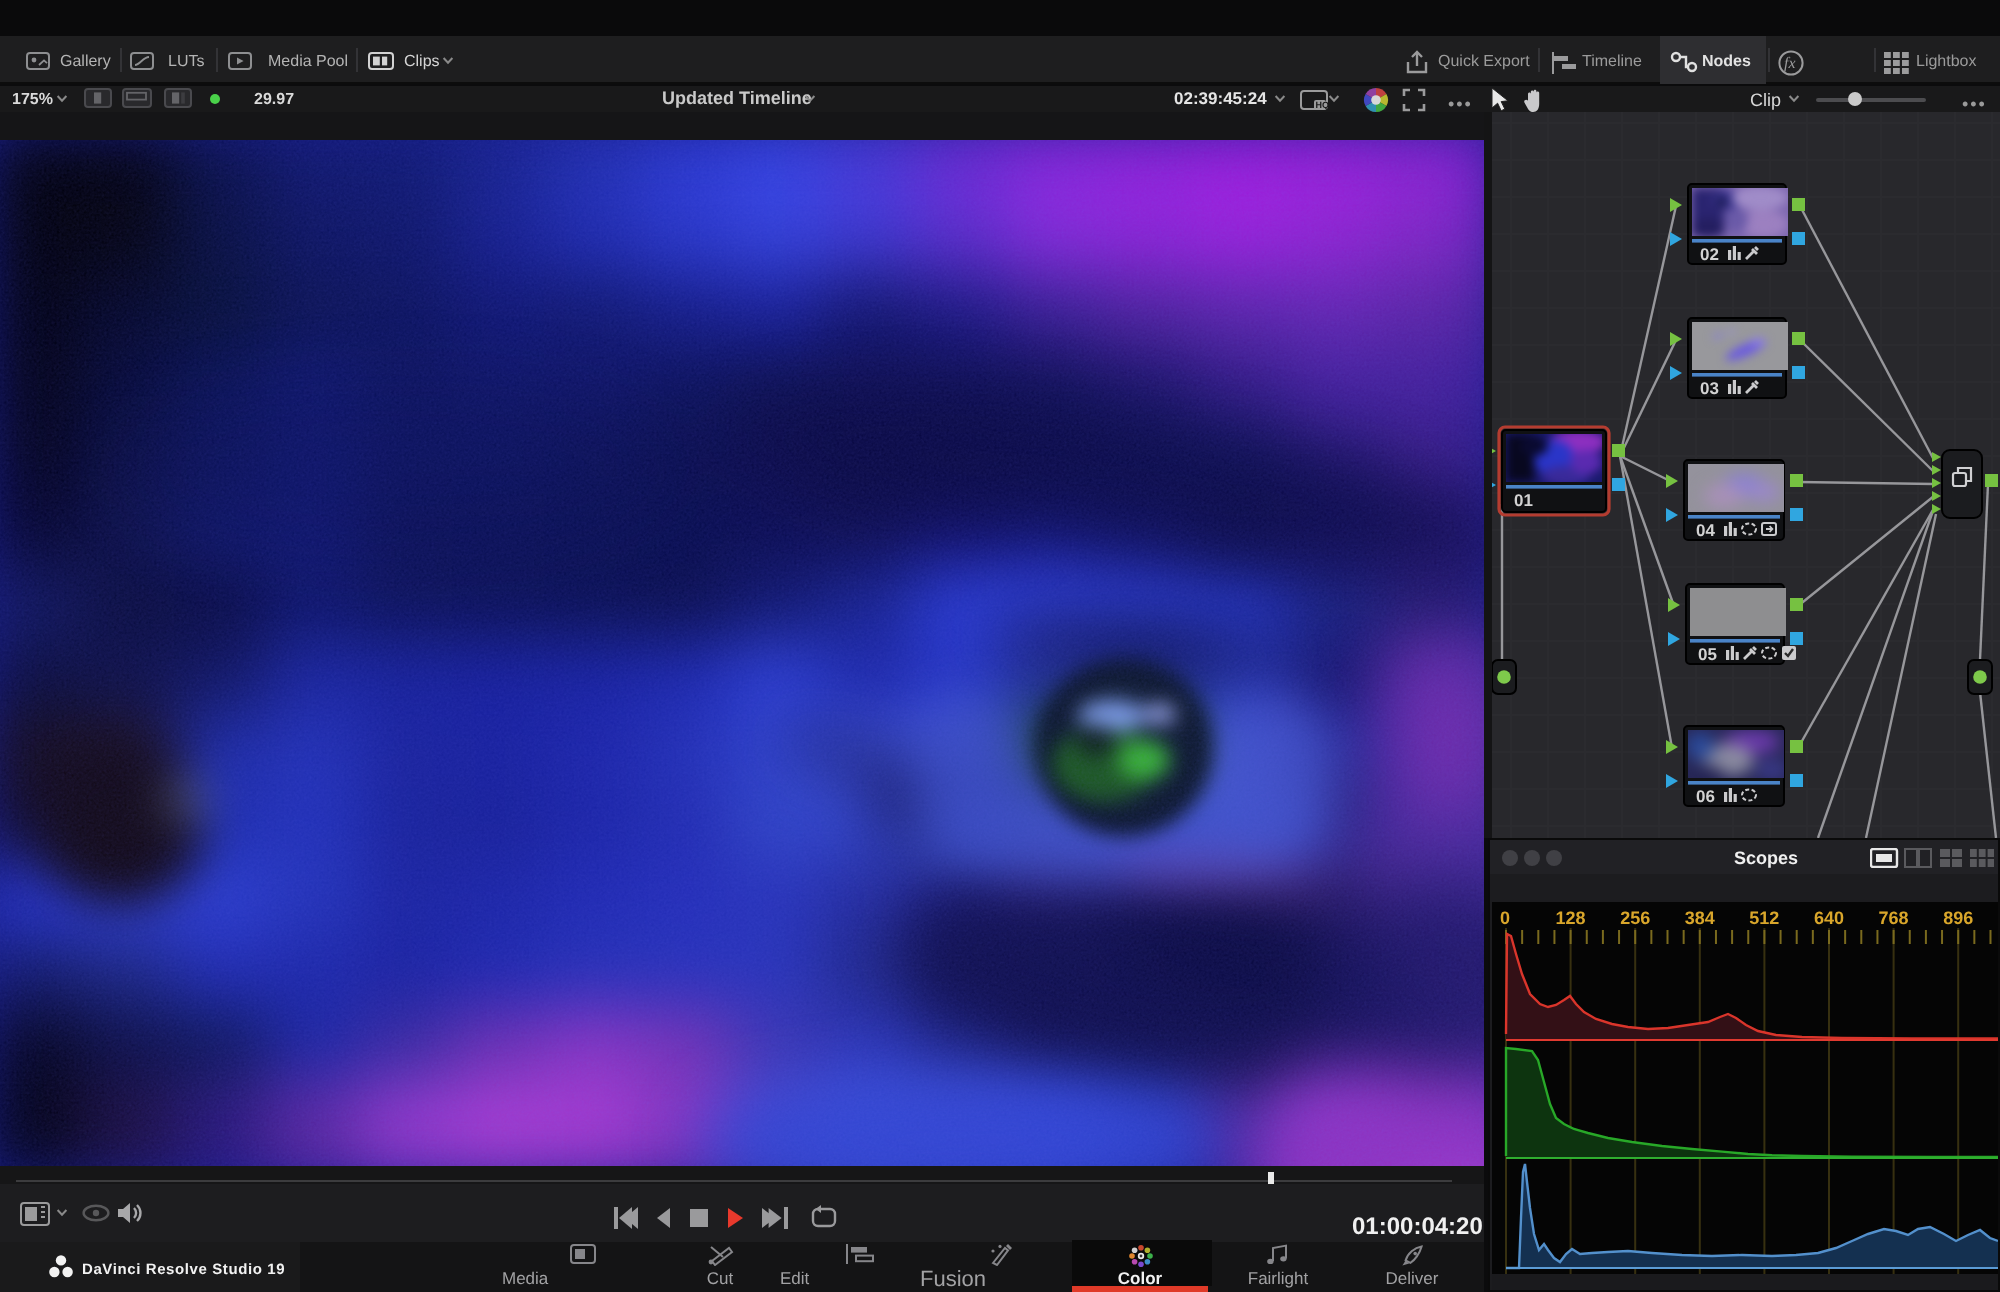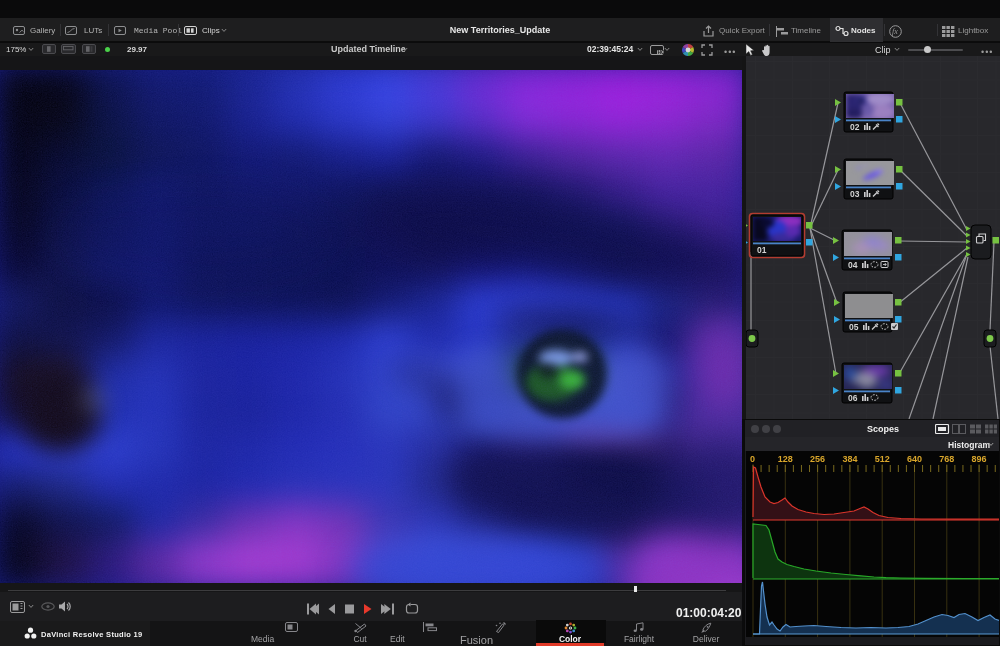--- a/index.html
+++ b/index.html
@@ -36,37 +36,36 @@
         </svg>
       </div>
     <div class="abs txt" style="left:84px;top:8px;">LUTs</div>
     <div class="abs sep" style="left:108px;top:6px;height:12px;"></div>
     <div class="abs" style="left:114px;top:8px;" id="ic-mediapool">
         <svg width="12" height="9">
           <rect x="0.5" y="0.5" width="11" height="8" rx="1.5" fill="none" stroke="#8e8f91"></rect>
           <path d="M4.5 2.8 L4.5 6.2 L7.8 4.5 Z" fill="#8e8f91"></path>
         </svg>
       </div>
-    <div class="abs txt" style="left:134px;top:8px;font-family:Liberation Mono, monospace;">Media Pool</div>
+    <div class="abs txt" style="left:134px;top:8px;">Media Pool</div>
     <div class="abs sep" style="left:178px;top:6px;height:12px;"></div>
     <div class="abs" style="left:184px;top:8px;" id="ic-clips">
         <svg width="13" height="9">
           <rect x="0.5" y="0.5" width="12" height="8" rx="1.5" fill="none" stroke="#d2d2d2"></rect>
           <rect x="2.5" y="2.3" width="3.4" height="4.4" fill="#d2d2d2"></rect>
           <rect x="7" y="2.3" width="2.6" height="4.4" fill="#d2d2d2"></rect>
         </svg>
       </div>
     <div class="abs txt" style="left:202px;top:8px;color:#d5d5d5;">Clips</div>
     <div class="abs" style="left:221px;top:10px;width:7px;height:5px;">
         <svg width="6" height="5">
           <path d="M0.8 1 L3 3.4 L5.2 1" stroke="#8a8a8a" stroke-width="1" fill="none"></path>
         </svg>
       </div>
 
-    <div class="abs" style="left:0;top:7px;width:1000px;text-align:center;color:#e8e8e8;font-size:9px;font-weight:bold;">New Territories_Update</div>
 
     <div class="abs" style="left:830px;top:0;width:53px;height:24px;background:#2e2e31;"></div>
     <div class="abs" style="left:702px;top:7px;" id="ic-share">
         <svg width="13" height="13">
           <path d="M2 6 L2 11 L11 11 L11 6" stroke="#9b9b9c" fill="none" stroke-width="1.2"></path>
           <path d="M6.5 1.5 L6.5 8" stroke="#9b9b9c" stroke-width="1.2"></path>
           <path d="M4 3.5 L6.5 1 L9 3.5" stroke="#9b9b9c" fill="none" stroke-width="1.2"></path>
         </svg>
       </div>
     <div class="abs txt" style="left:719px;top:8px;color:#9b9b9b;">Quick Export</div>
@@ -106,21 +105,21 @@
           <rect x="9.0" y="4" width="3.4" height="3" fill="#9b9b9c"></rect>
           <rect x="0.0" y="8" width="3.4" height="3" fill="#9b9b9c"></rect>
           <rect x="4.5" y="8" width="3.4" height="3" fill="#9b9b9c"></rect>
           <rect x="9.0" y="8" width="3.4" height="3" fill="#9b9b9c"></rect>
         </svg>
       </div>
     <div class="abs txt" style="left:958px;top:8px;color:#9b9b9b;">Lightbox</div>
   </div>
 
   <div class="abs" style="left:0;top:43px;width:1000px;height:13px;background:#19191a;">
-    <div class="abs" style="left:6px;top:2px;color:#dadada;font-size:8px;font-weight:normal;">175%</div>
+    <div class="abs" style="left:6px;top:2px;color:#dadada;font-size:8px;font-weight:bold;">175%</div>
     <div class="abs" style="left:28px;top:4px;">
         <svg width="6" height="5">
           <path d="M0.8 1 L3 3.4 L5.2 1" stroke="#8a8a8a" stroke-width="1" fill="none"></path>
         </svg>
       </div>
     <div class="abs" style="left:42px;top:1px;" id="thumb1">
         <svg width="14" height="10">
           <rect x="0.5" y="0.5" width="13" height="9" rx="1.5" fill="#29292c" stroke="#4a4a4e"></rect>
           <rect x="5" y="2.2" width="3.6" height="5.6" fill="#646468"></rect>
         </svg>
@@ -890,28 +889,20 @@
               <rect x="50" y="0.5" width="3.4" height="4"></rect>
               <rect x="54.4" y="0.5" width="3.4" height="4"></rect>
               <rect x="58.8" y="0.5" width="3.4" height="4"></rect>
               <rect x="50" y="5.5" width="3.4" height="4"></rect>
               <rect x="54.4" y="5.5" width="3.4" height="4"></rect>
               <rect x="58.8" y="5.5" width="3.4" height="4"></rect>
             </g>
 </svg>
         </div>
     </div>
-    <div class="abs" style="left:0;top:17px;width:254px;height:14px;background:#252529;">
-      <div class="abs" style="left:203px;top:3px;color:#ececec;font-size:8.5px;font-weight:bold;">Histogram</div>
-      <div class="abs" style="left:243px;top:5px;">
-          <svg width="6" height="5">
-            <path d="M0.8 1 L3 3.4 L5.2 1" stroke="#9a9a9a" stroke-width="1" fill="none"></path>
-          </svg>
-        </div>
-    </div>
     <div class="abs" style="left:1px;top:31px;width:253px;height:186px;background:#050505;" id="histo">
         <svg width="253" height="186" viewBox="0 0 253 186">
 <rect width="253" height="186" fill="#050505"></rect>
 <path d="M7.0 13 V186" stroke="#6a5c1c" stroke-width="1" opacity="0.5"></path>
           <path d="M39.3 13 V186" stroke="#6a5c1c" stroke-width="1" opacity="0.5"></path>
           <path d="M71.6 13 V186" stroke="#6a5c1c" stroke-width="1" opacity="0.5"></path>
           <path d="M103.9 13 V186" stroke="#6a5c1c" stroke-width="1" opacity="0.5"></path>
           <path d="M136.2 13 V186" stroke="#6a5c1c" stroke-width="1" opacity="0.5"></path>
           <path d="M168.5 13 V186" stroke="#6a5c1c" stroke-width="1" opacity="0.5"></path>
           <path d="M200.8 13 V186" stroke="#6a5c1c" stroke-width="1" opacity="0.5"></path>

